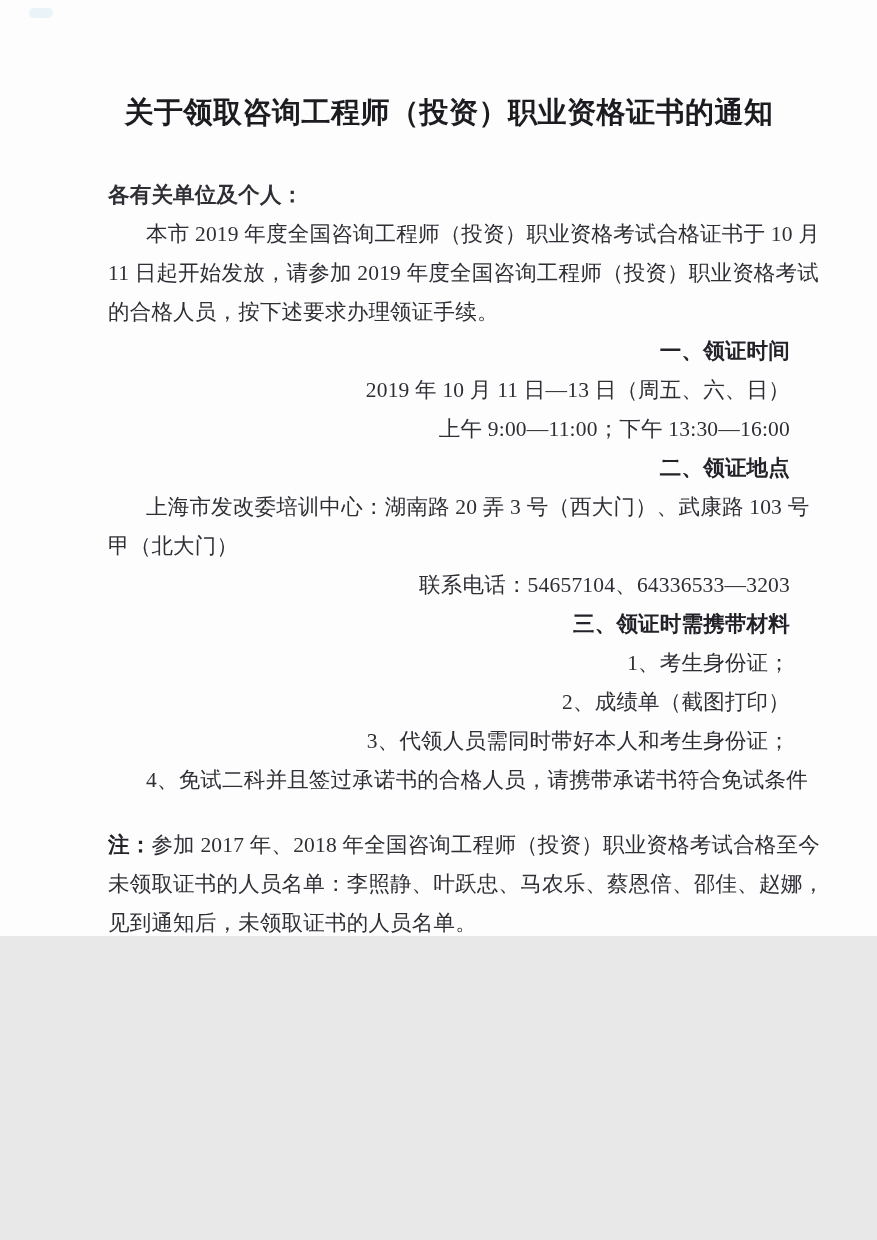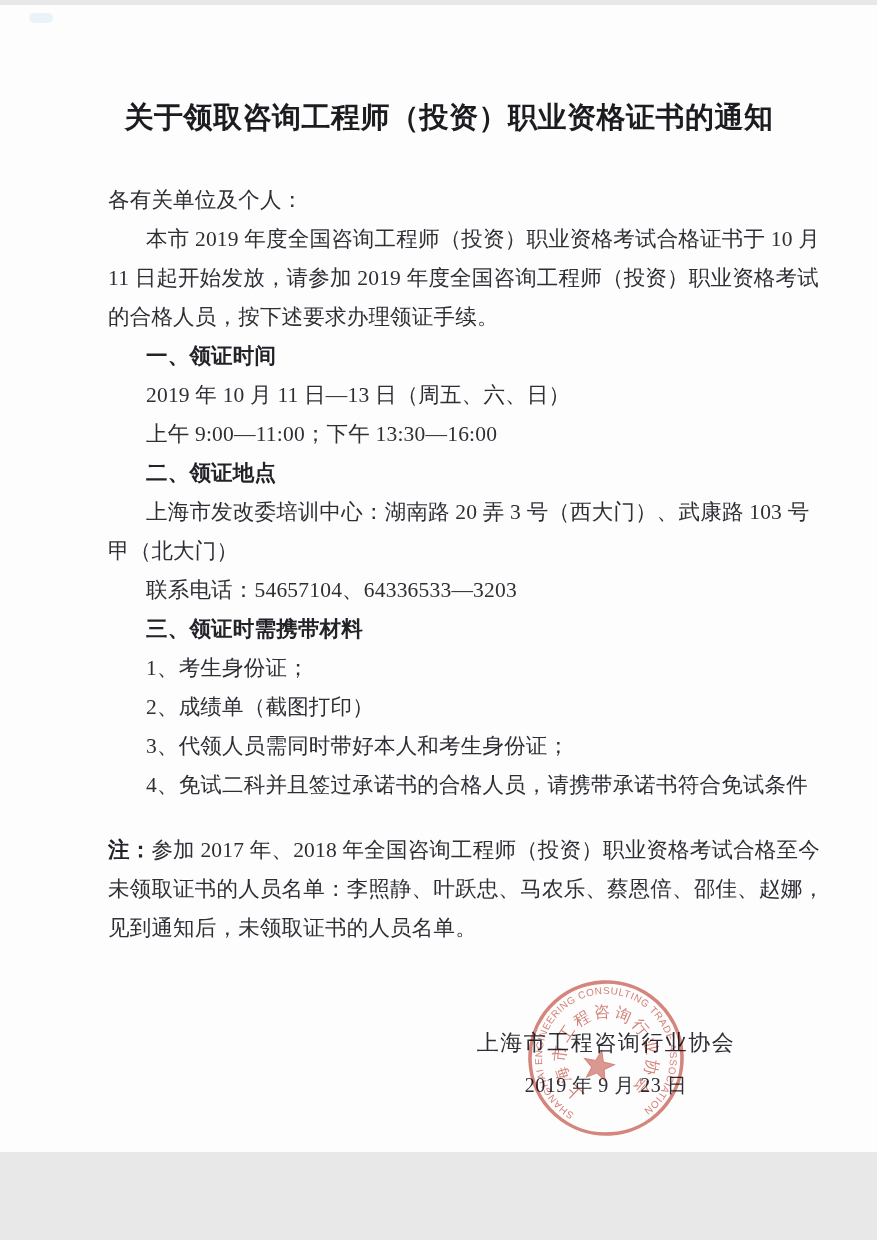--- a/index.html
+++ b/index.html
@@ -3,22 +3,22 @@
 <meta charset="utf-8">
 <style>
   html,body{margin:0;padding:0;}
   body{
     background:#e8e8e8;
     font-family:"Liberation Serif","DejaVu Serif",serif;
   }
   .page{
     position:relative;
     width:877px;
-    height:1147px;
-    margin:5px auto;
+    height:936px;
+    margin:0 auto;
     background:#fdfdfd;
     color:#2e2e35;
     overflow:hidden;
   }
   .scan-smudge{
     position:absolute;
     left:29px; top:8px;
     width:24px; height:10px;
     background:#e9f3f8;
     border-radius:5px;
@@ -33,28 +33,29 @@
     font-family:"Liberation Sans","DejaVu Sans",sans-serif;
     font-weight:bold;
     font-size:29px;
     line-height:48px;
     text-align:center;
     color:#1b1b20;
     letter-spacing:0.5px;
   }
   .salutation{
     margin-top:40px;
+    font-weight:bold;
   }
   .line{
     font-size:21.5px;
     line-height:39px;
     letter-spacing:0.2px;
     white-space:nowrap;
   }
-  .indent{ padding-left:38px; }
+  .indent{ padding-left:38px;text-align:right; }
   .heading{
     font-family:"Liberation Sans","DejaVu Sans",sans-serif;
     font-weight:bold;
     color:#222228;
   }
   .note-block{ margin-top:26px; }
   .note-label{ font-family:"Liberation Sans","DejaVu Sans",sans-serif; font-weight:bold; color:#222228; }
   .signature{
     position:absolute;
     left:450px; top:1016px;

